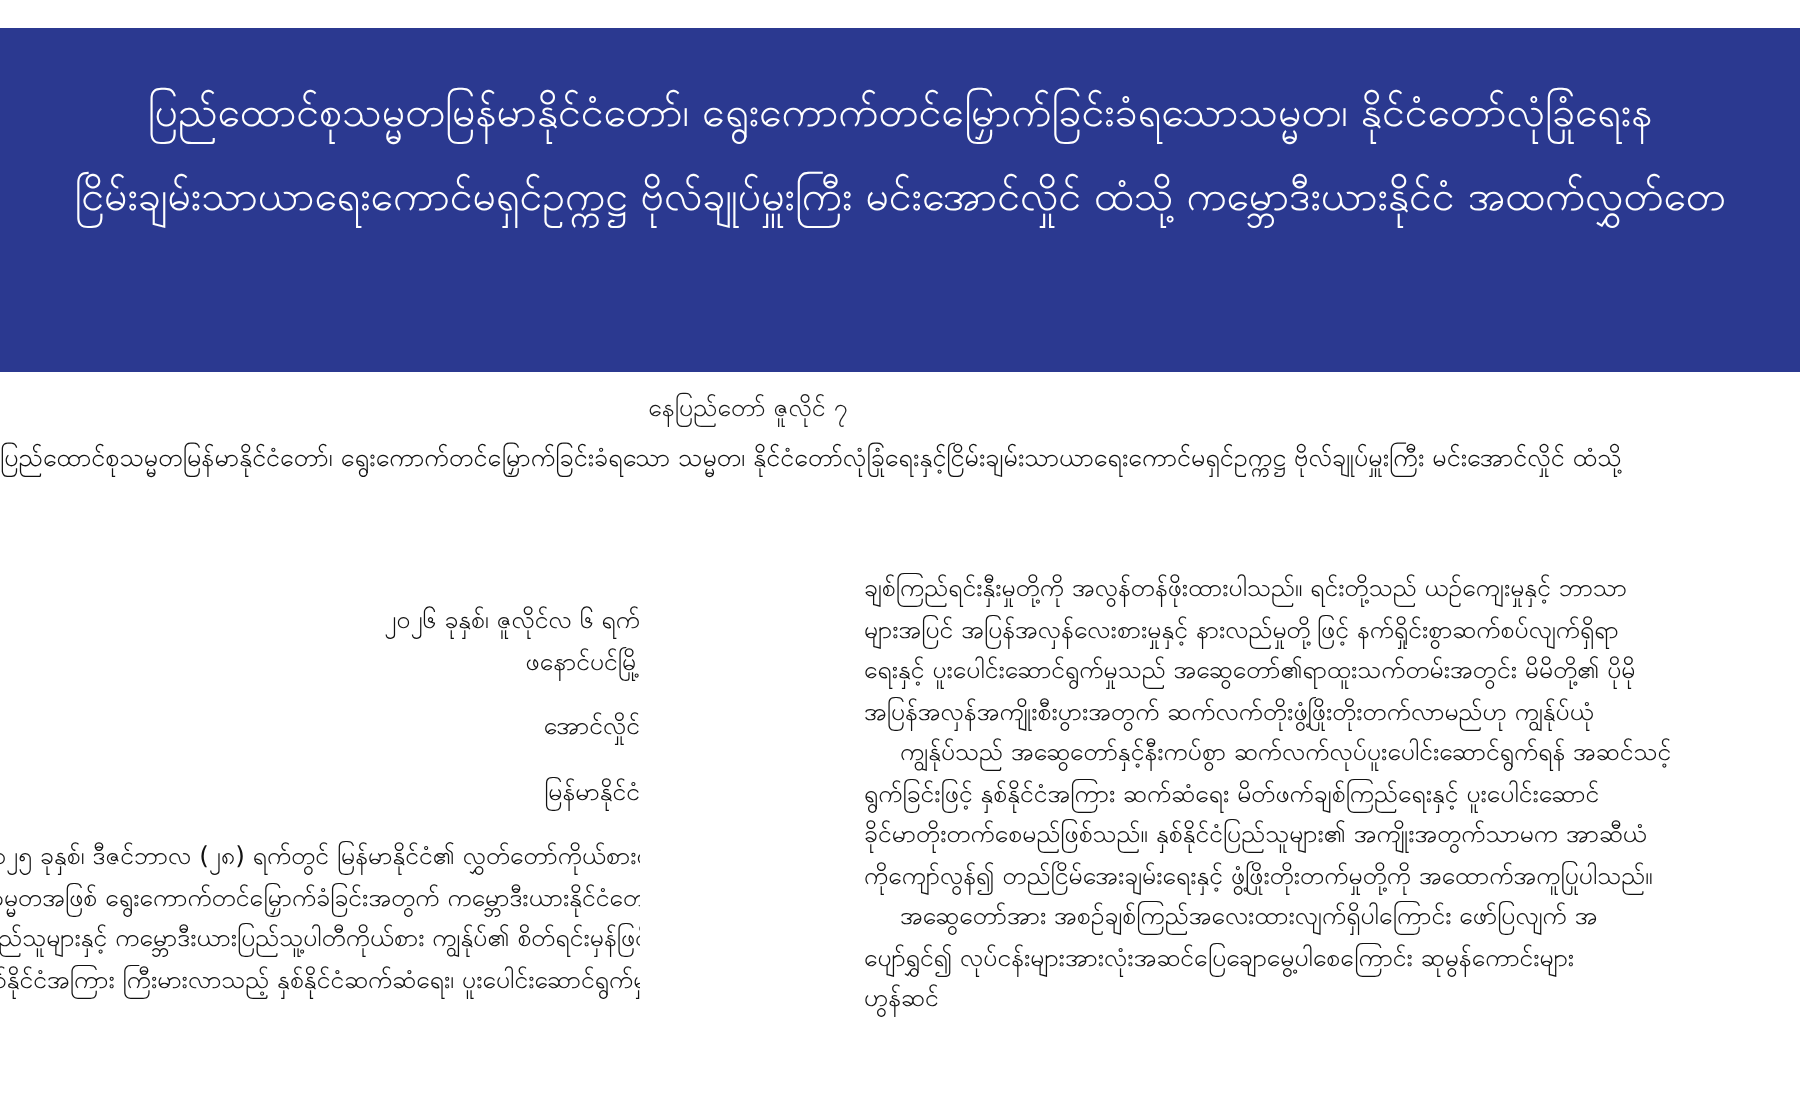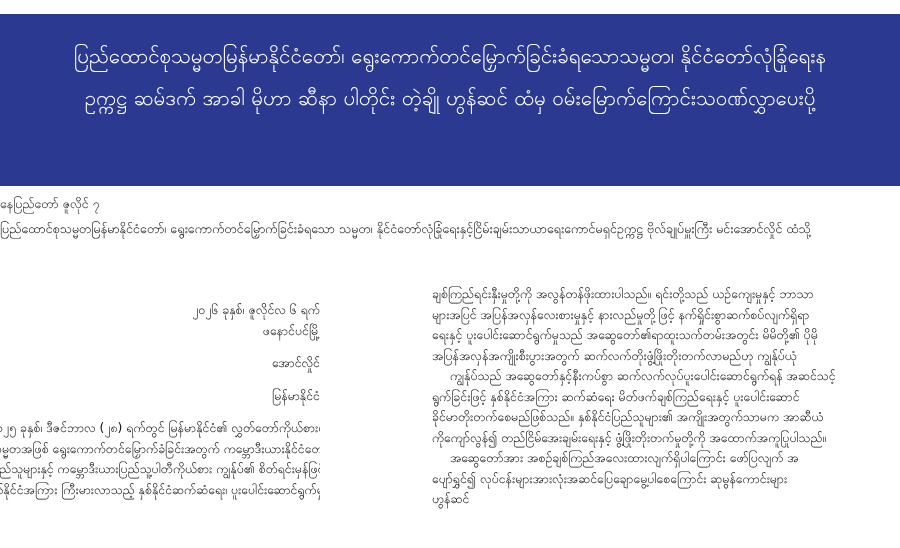--- a/index.html
+++ b/index.html
@@ -47,20 +47,21 @@
   .hl1 { margin-top: 18px; }
   .hl2 { }
   .hl3 { }
 
   
   .dateline {
     position: absolute;
     left: 0;
     top: 196px;
     width: 748px;
+    text-align: center;
     color: #1a1a1a;
     font-size: 12.5px;
   }
 
   
   .lead {
     position: absolute;
     left: 0;
     top: 218px;
     width: 900px;
@@ -102,21 +103,21 @@
   .gap-12 { height: 12px; }
 
   .indent { padding-left: 18px; }
 </style>
 </head>
 <body>
 
 <div class="banner">
   <div class="banner-inner">
     <div class="headline-line hl1">ပြည်ထောင်စုသမ္မတမြန်မာနိုင်ငံတော်၊ ရွေးကောက်တင်မြှောက်ခြင်းခံရသောသမ္မတ၊ နိုင်ငံတော်လုံခြုံရေးန</div>
-    <div class="headline-line hl3">ဥက္ကဋ္ဌ ဆမ်ဒက် အာခါ မိုဟာ ဆီနာ ပါတိုင်း တဲ့ချို ဟွန်ဆင် ထံမှ ဝမ်းမြောက်ကြောင်းသဝဏ်လွှာပေးပို့</div>
+    <div class="headline-line hl2">ငြိမ်းချမ်းသာယာရေးကောင်မရှင်ဥက္ကဋ္ဌ ဗိုလ်ချုပ်မှူးကြီး မင်းအောင်လှိုင် ထံသို့ ကမ္ဘောဒီးယားနိုင်ငံ အထက်လွှတ်တေ</div>
   </div>
 </div>
 
 <div class="dateline">နေပြည်တော် ဇူလိုင် ၇</div>
 
 <div class="lead">
   <div>ပြည်ထောင်စုသမ္မတမြန်မာနိုင်ငံတော်၊ ရွေးကောက်တင်မြှောက်ခြင်းခံရသော သမ္မတ၊ နိုင်ငံတော်လုံခြုံရေးနှင့်ငြိမ်းချမ်းသာယာရေးကောင်မရှင်ဥက္ကဋ္ဌ ဗိုလ်ချုပ်မှူးကြီး မင်းအောင်လှိုင် ထံသို့</div>
 </div>
 
 <div class="col col-left">

